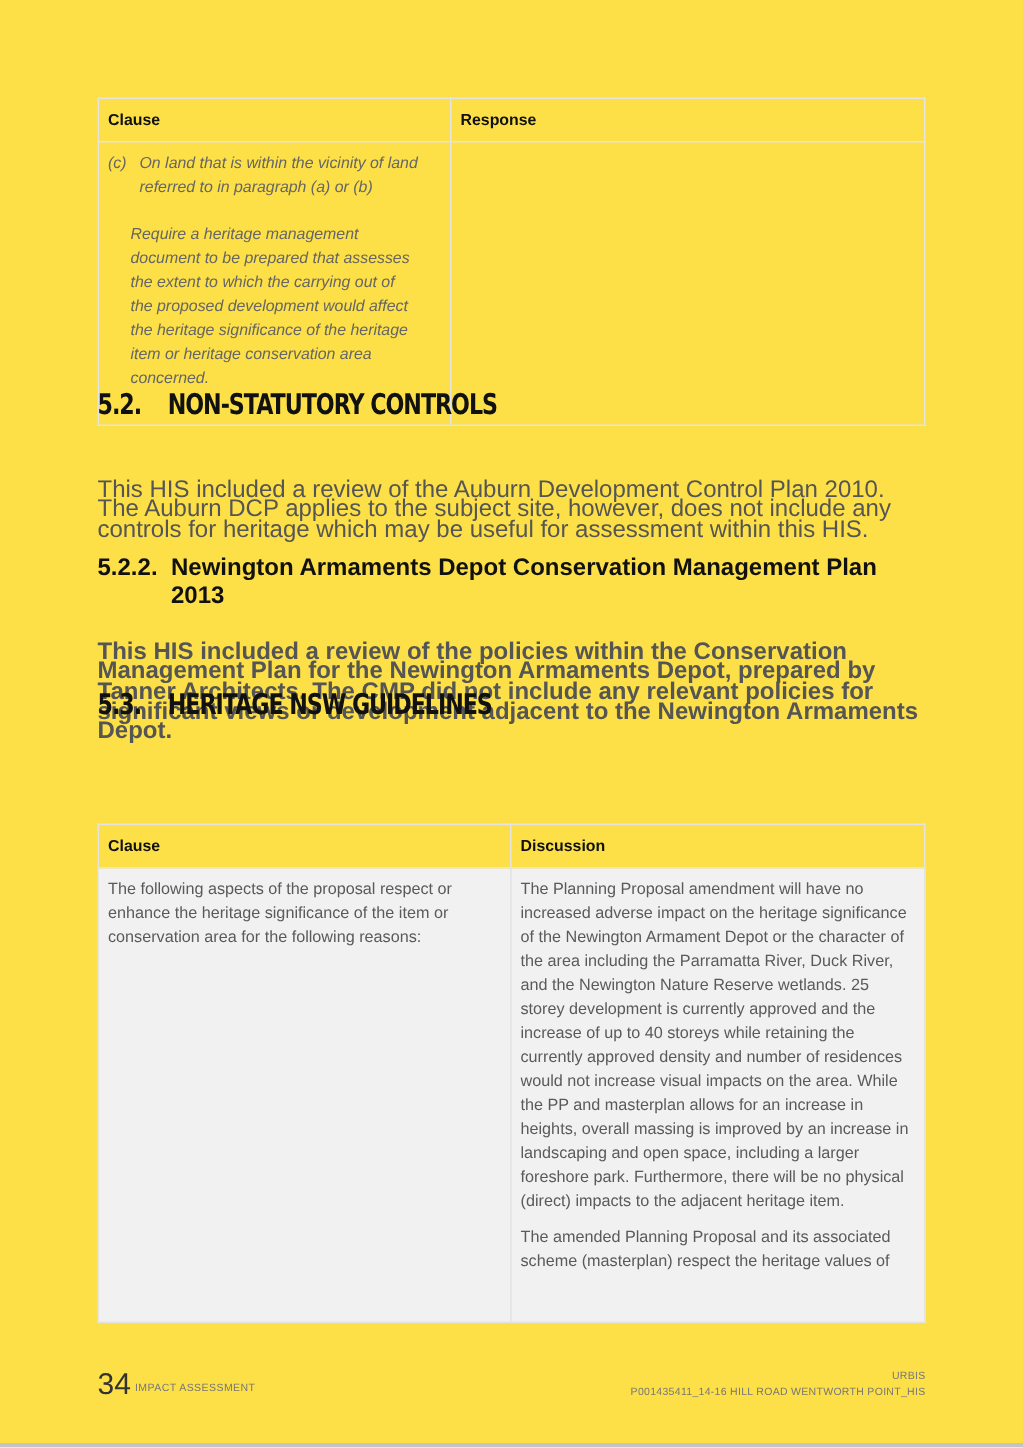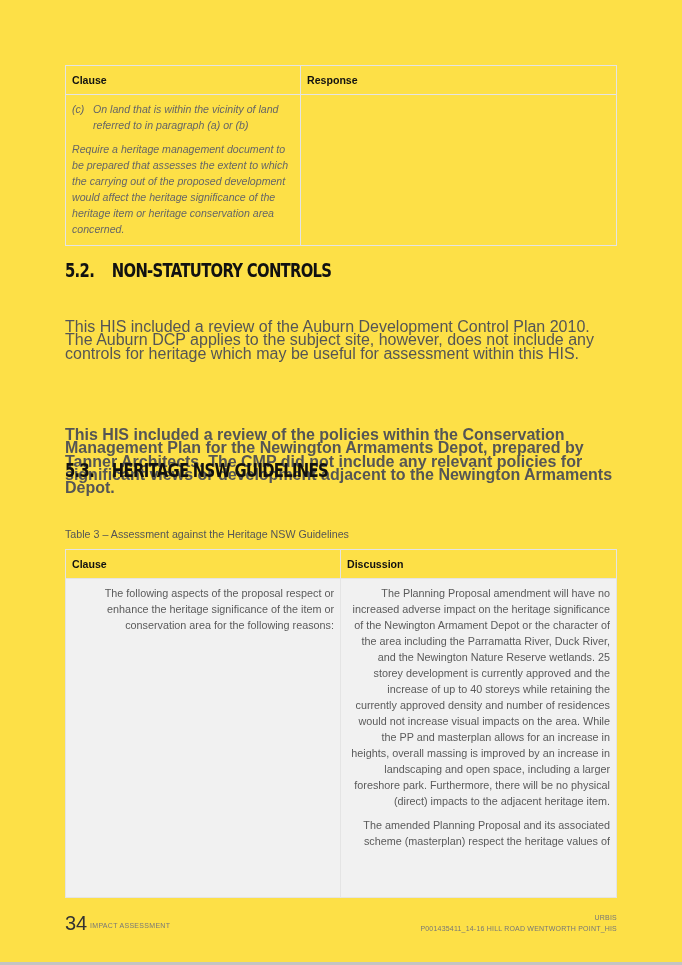--- a/index.html
+++ b/index.html
@@ -16,29 +16,29 @@
       font-size: 10.6px; line-height: 16px;
     }
     table.doc-table th, table.doc-table td {
       border: 1px solid #e4e4e4; vertical-align: top; text-align: left;
       padding: 6px 6px 8px 6px;
     }
     table.doc-table th { font-weight: bold; color: #111; padding-top: 6px; padding-bottom: 6px; height: 15px; }
     #table1 { top: 65px; }
     #table1 col.c1 { width: 235px; }
     #table1 td { color: #666; font-style: italic; }
-    #table1 td p { margin: 0; }
+    #table1 td p { margin: 15px; }
     #table1 .sub { display: flex; margin-bottom: 8px; }
     #table1 .sub .lbl { width: 21px; flex: none; }
 
     #table2 { top: 549px; }
     #table2 col.c1 { width: 275px; }
     #table2 td { background: #f1f1f1; color: #5a5a5a; font-size: 10.8px; line-height: 16px; }
     #table2 td p { margin: 0 0 8px 0; }
-    #table2 tr.body-row td { height: 296px; padding-bottom: 16px; text-align: right; }
+    #table2 tr.body-row td { height: 296px; padding-bottom: 0; }
     #table2 .clip { height: 292px; overflow: hidden; }
 
     .h2 {
       position: absolute; left: 65px; margin: 0;
       font-family: "DejaVu Sans", sans-serif; font-weight: bold; color: #111;
       font-size: 19px; letter-spacing: -0.9px; transform: scaleX(0.78); transform-origin: left center;
       white-space: nowrap;
     }
     .h2 .num { display: inline-block; width: 60px; }
     .h3 {
@@ -84,26 +84,29 @@
     </tr>
   </tbody>
     </table>
 
   <h2 class="h2" style="top:259px;">
     <span class="num">5.2.</span><span>NON-STATUTORY CONTROLS</span>
   </h2>
 
   <p class="para" style="top:320px;">This HIS included a review of the Auburn Development Control Plan 2010. The Auburn DCP applies to the subject site, however, does not include any controls for heritage which may be useful for assessment within this HIS.</p>
 
+  <h3 class="h3" style="top:369px;">
+    <span class="num">5.2.2.</span>
+    <span>Newington Armaments Depot Conservation Management Plan 2013</span>
+  </h3>
   <p class="para" style="top:428px;font-weight:bold;">This HIS included a review of the policies within the Conservation Management Plan for the Newington Armaments Depot, prepared by Tanner Architects. The CMP did not include any relevant policies for significant views or development adjacent to the Newington Armaments Depot.</p>
 
   <h2 class="h2" style="top:459px;">
     <span class="num">5.3.</span><span>HERITAGE NSW GUIDELINES</span>
   </h2>
-  <p class="caption" style="top:528px;">Table 3 – Assessment against the Heritage NSW Guidelines</p>
 
   <table class="doc-table" id="table2">
     <colgroup>
         <col class="c1">
         <col>
       </colgroup>
     <tbody>
         <tr>
       <th>Clause</th>
       <th>Discussion</th>

